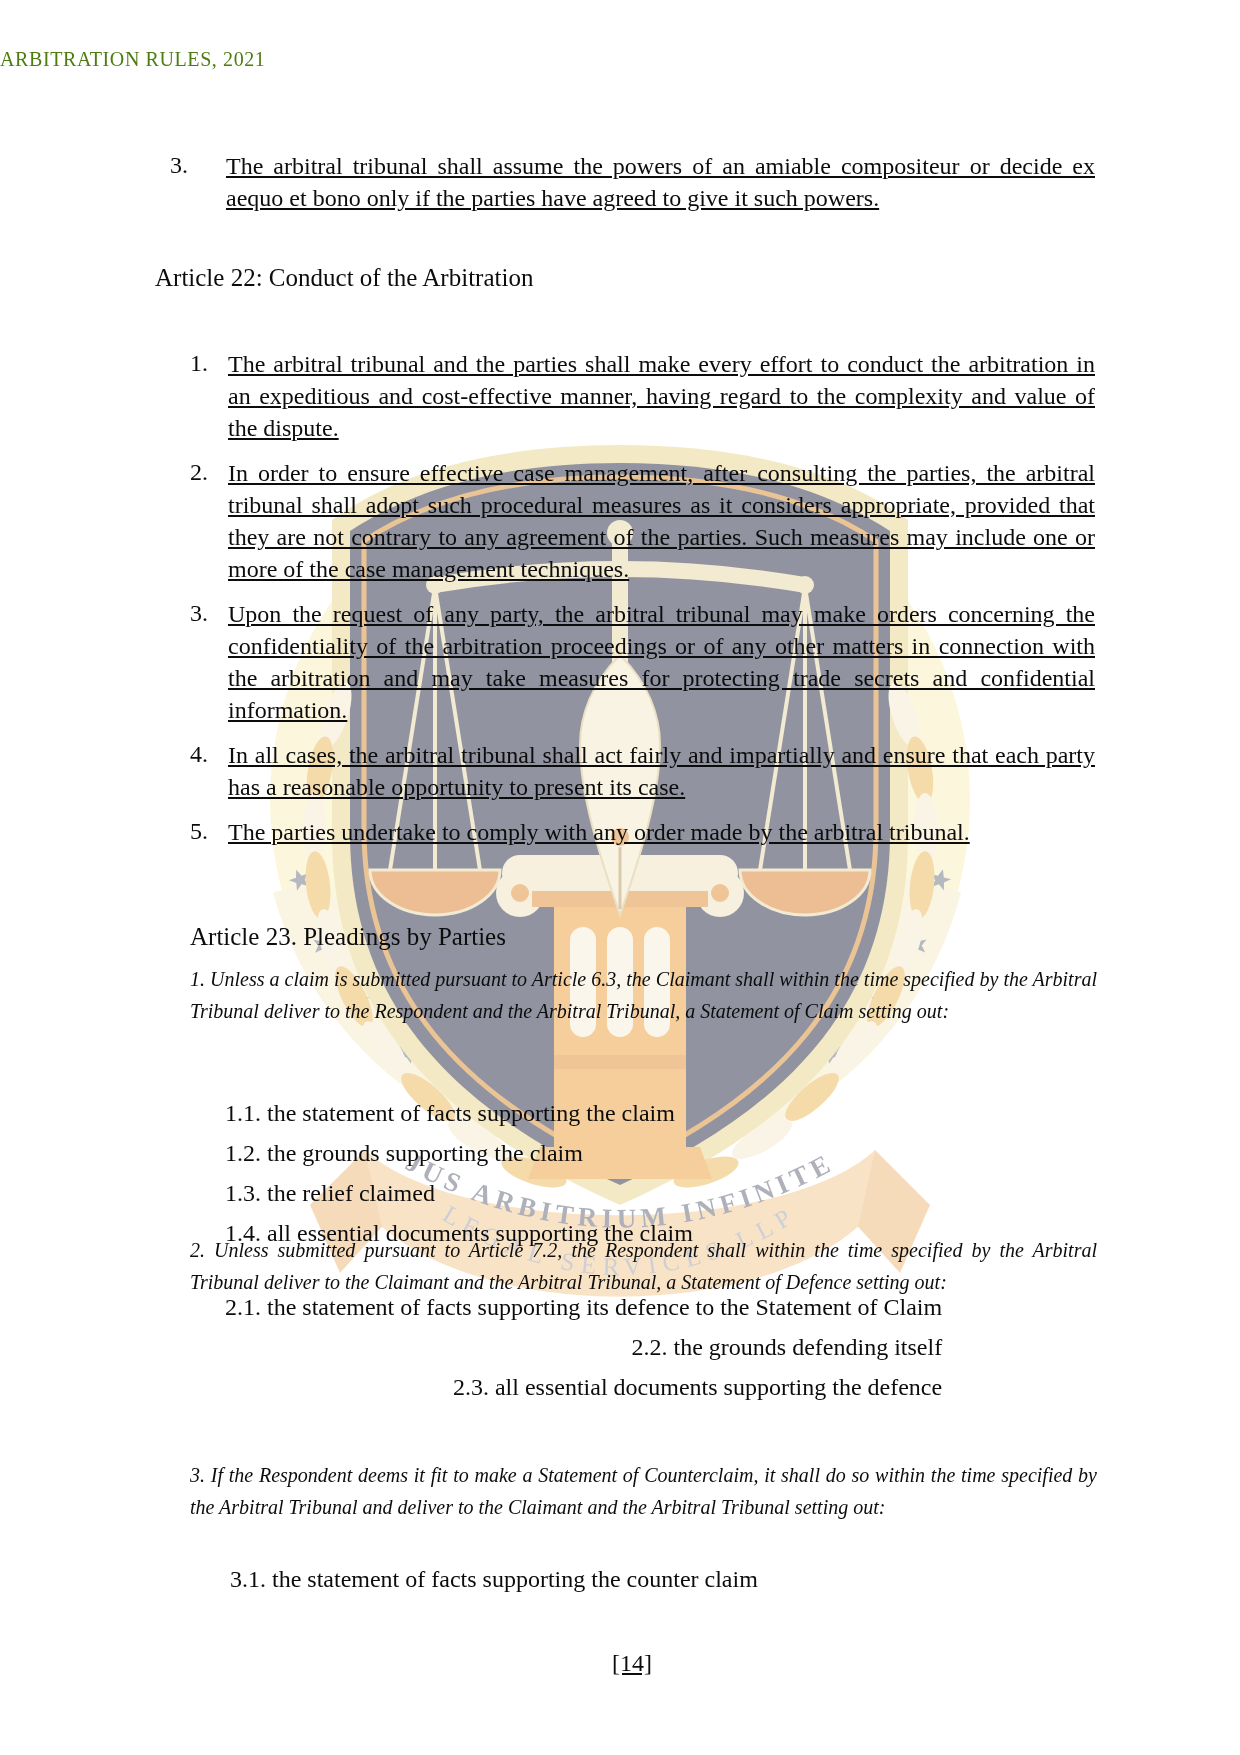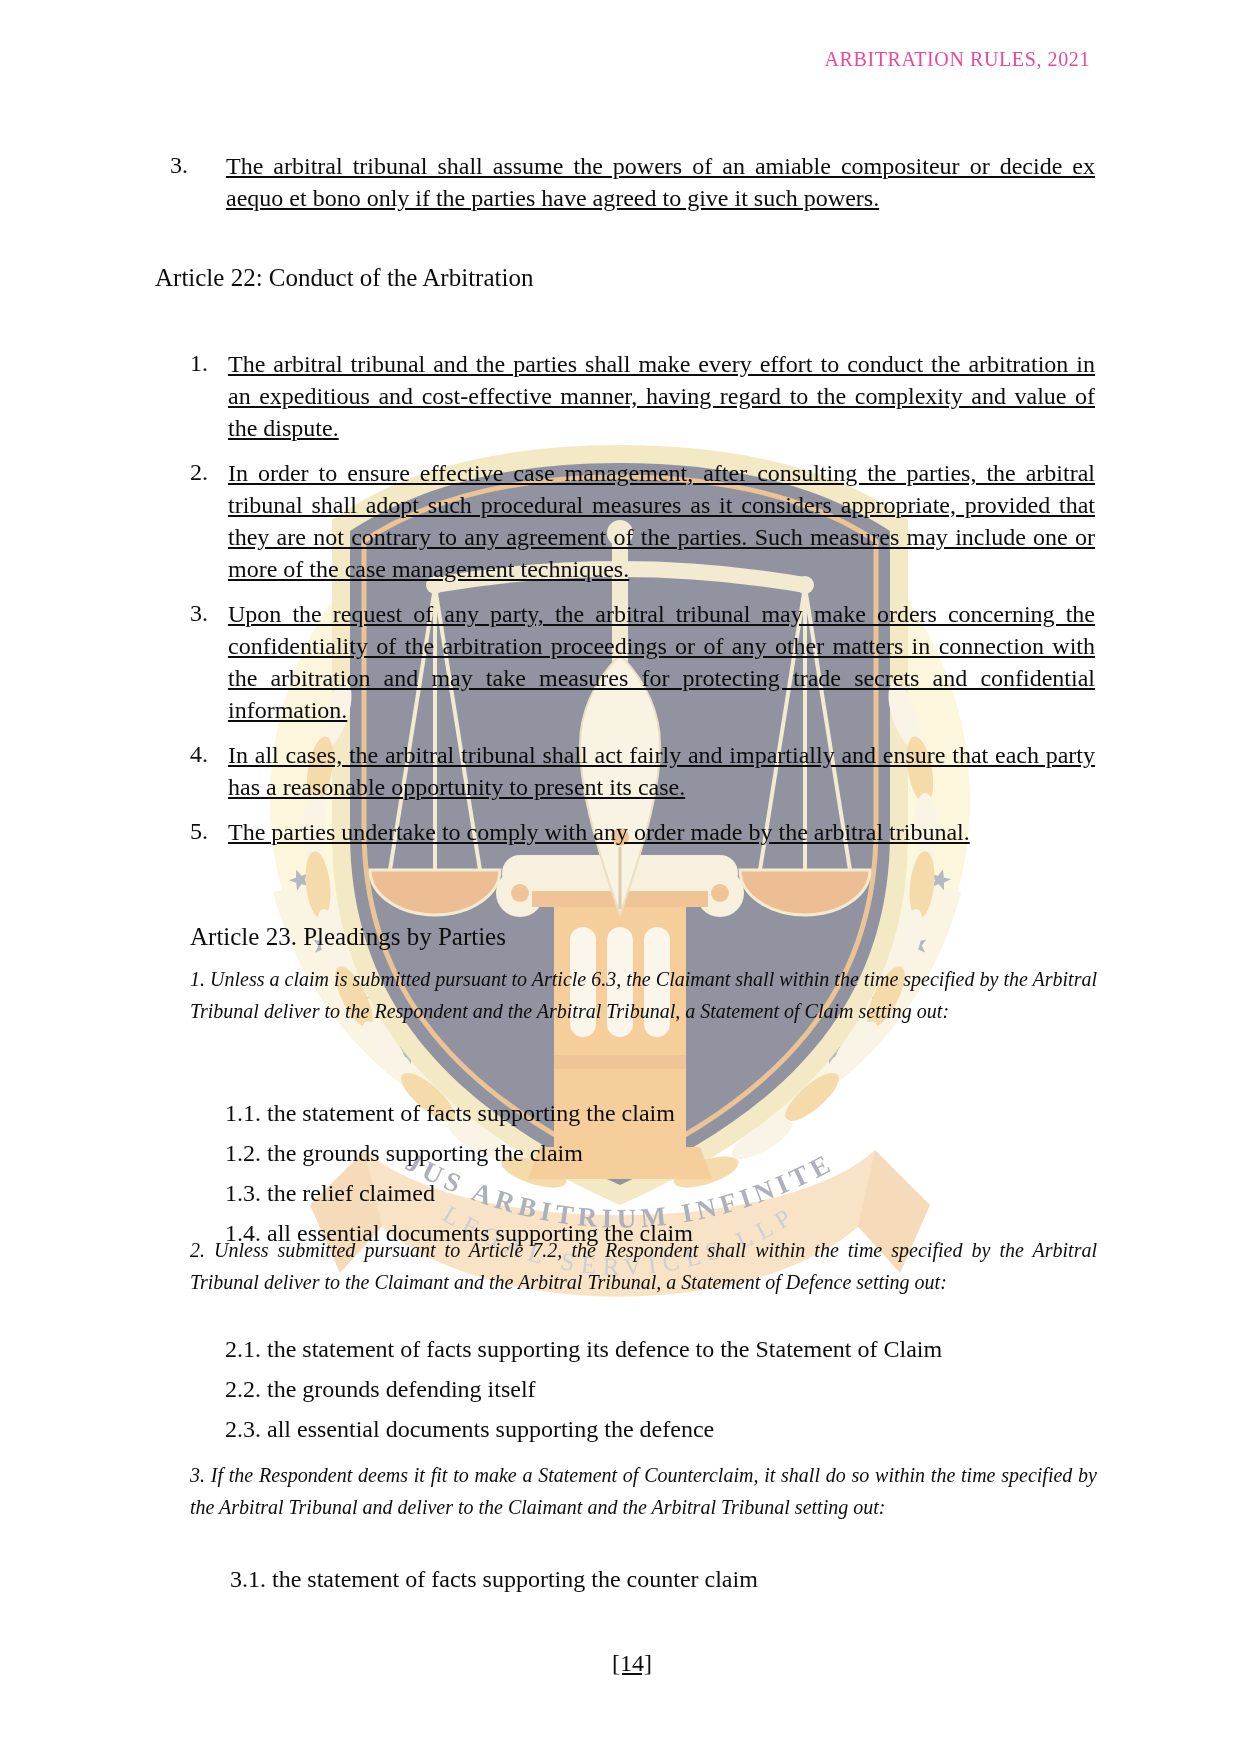--- a/index.html
+++ b/index.html
@@ -10,21 +10,21 @@
     font-family:"Liberation Serif","DejaVu Serif",serif;
     color:#0c0c0c;
     overflow:hidden;
   }
   .watermark{
     position:absolute;left:270px;top:415px;width:700px;height:950px;
     opacity:.5;pointer-events:none;
   }
   .header{
     position:absolute;top:48px;left:0;right:150px;
-    text-align:right;font-size:20px;letter-spacing:.6px;color:#ec4899;
+    text-align:left;font-size:20px;letter-spacing:.6px;color:#4d7c0f;
   }
   .block{position:absolute;}
   .li{display:flex;margin-bottom:13px;}
   .num{flex:none;width:38px;font-size:24px;line-height:31px;}
   .num-wide{flex:none;width:56px;font-size:24px;line-height:31px;}
   .txt{flex:1;font-size:24px;line-height:32px;text-align:justify;text-decoration:underline;}
   .heading{font-size:25px;font-weight:normal;margin:0;}
   .para{font-size:20px;line-height:32px;text-align:justify;margin:0;font-style:italic;}
   .sub{font-size:24px;line-height:31px;margin-bottom:9px;white-space:nowrap;}
   .footer{
@@ -184,21 +184,21 @@
 
   <div class="block" style="top:1066px;left:225px;margin-top:32px;">
     <div class="sub">1.1. the statement of facts supporting the claim</div>
     <div class="sub">1.2. the grounds supporting the claim</div>
     <div class="sub">1.3. the relief claimed</div>
     <div class="sub">1.4. all essential documents supporting the claim</div>
   </div>
 
   <p class="para block" style="top:1234px;left:190px;width:907px;">2. Unless submitted pursuant to Article 7.2, the Respondent shall within the time specified by the Arbitral Tribunal deliver to the Claimant and the Arbitral Tribunal, a Statement of Defence setting out:</p>
 
-  <div class="block" style="top:1334px;left:225px;">
+  <div class="block" style="top:1292px;left:225px;text-align:right;">
     <div class="sub">2.1. the statement of facts supporting its defence to the Statement of Claim</div>
     <div class="sub">2.2. the grounds defending itself</div>
     <div class="sub">2.3. all essential documents supporting the defence</div>
   </div>
 
   <p class="para block" style="top:1459px;left:190px;width:907px;">3. If the Respondent deems it fit to make a Statement of Counterclaim, it shall do so within the time specified by the Arbitral Tribunal and deliver to the Claimant and the Arbitral Tribunal setting out:</p>
 
   <div class="block" style="top:1564px;left:230px;">
     <div class="sub">3.1. the statement of facts supporting the counter claim</div>
   </div>

